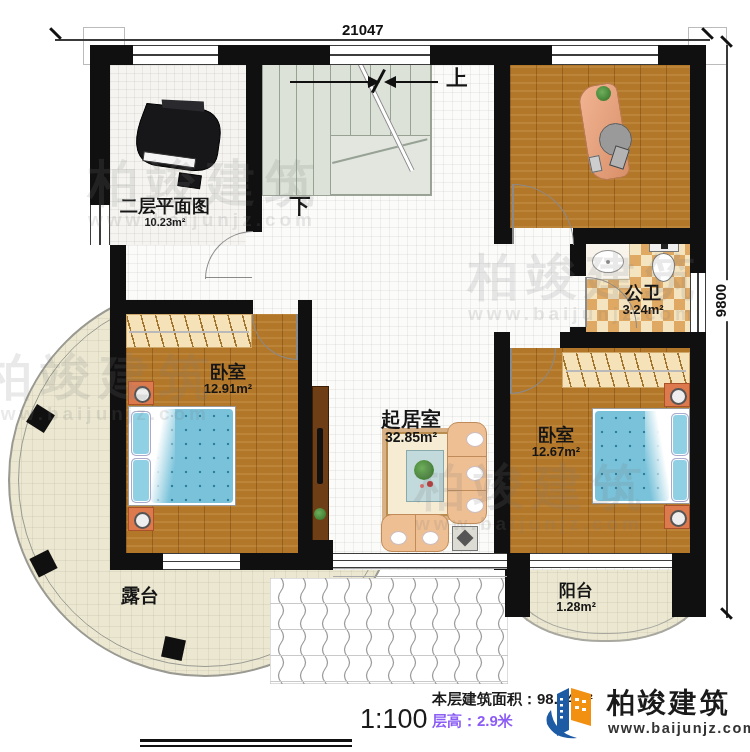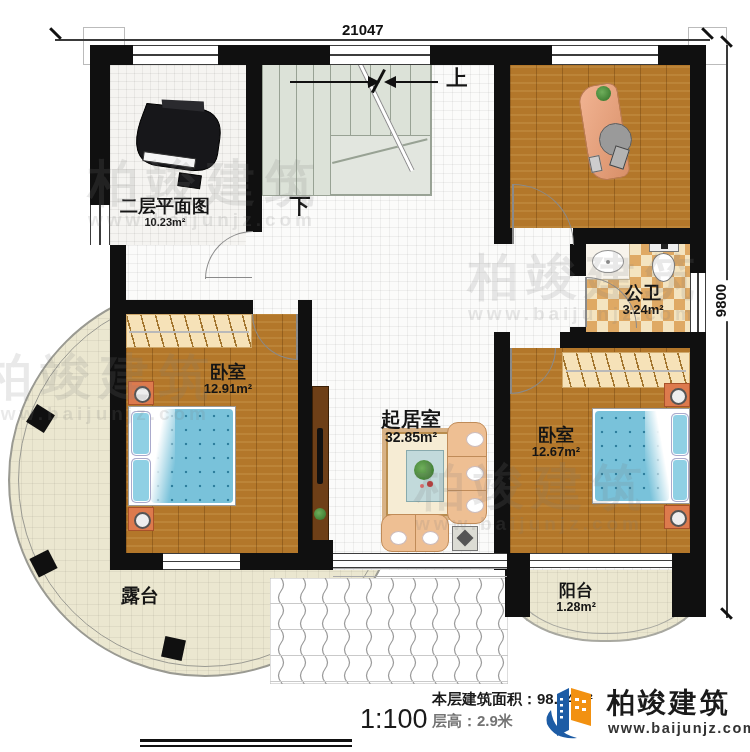--- a/index.html
+++ b/index.html
@@ -272,21 +272,21 @@
   </div>
   <div class="wm" style="left:415px;top:462px;">
     <span class="big">柏竣建筑</span>
     <span class="url">www.baijunjz.com</span>
   </div>
 
   <div class="abs" style="left:140px;top:739px;width:212px;height:3px;background:#111;"></div>
   <div class="abs" style="left:140px;top:745px;width:212px;height:1.5px;background:#111;"></div>
   <div class="abs" style="left:360px;top:704px;font-size:27px;color:#1a1a1a;">1:100</div>
   <div class="abs" style="left:432px;top:690px;font-size:15px;font-weight:bold;color:#1a1a1a;">本层建筑面积：98.84m²</div>
-  <div class="abs" style="left:432px;top:712px;font-size:15px;font-weight:bold;color:#737373;">层高：2.9米</div>
+  <div class="abs" style="left:432px;top:712px;font-size:15px;font-weight:bold;color:#8b5cf6;">层高：2.9米</div>
 
   <div class="abs" style="left:545px;top:680px;width:200px;height:64px;">
     <svg width="56" height="62" viewBox="0 0 56 62" style="position:absolute;left:0;top:0;">
       <path d="M26 8 L46 14 L46 46 L26 40 Z" fill="#f29111"></path>
       <rect x="30" y="18" width="4" height="3" fill="#fff"></rect>
         <rect x="37" y="20" width="4" height="3" fill="#fff"></rect>
       <rect x="30" y="26" width="4" height="3" fill="#fff"></rect>
         <rect x="37" y="28" width="4" height="3" fill="#fff"></rect>
       <path d="M12 14 L24 8 L24 50 L12 56 Z" fill="#1d5ca5"></path>
       <rect x="15" y="18" width="3" height="2.5" fill="#fff"></rect>

